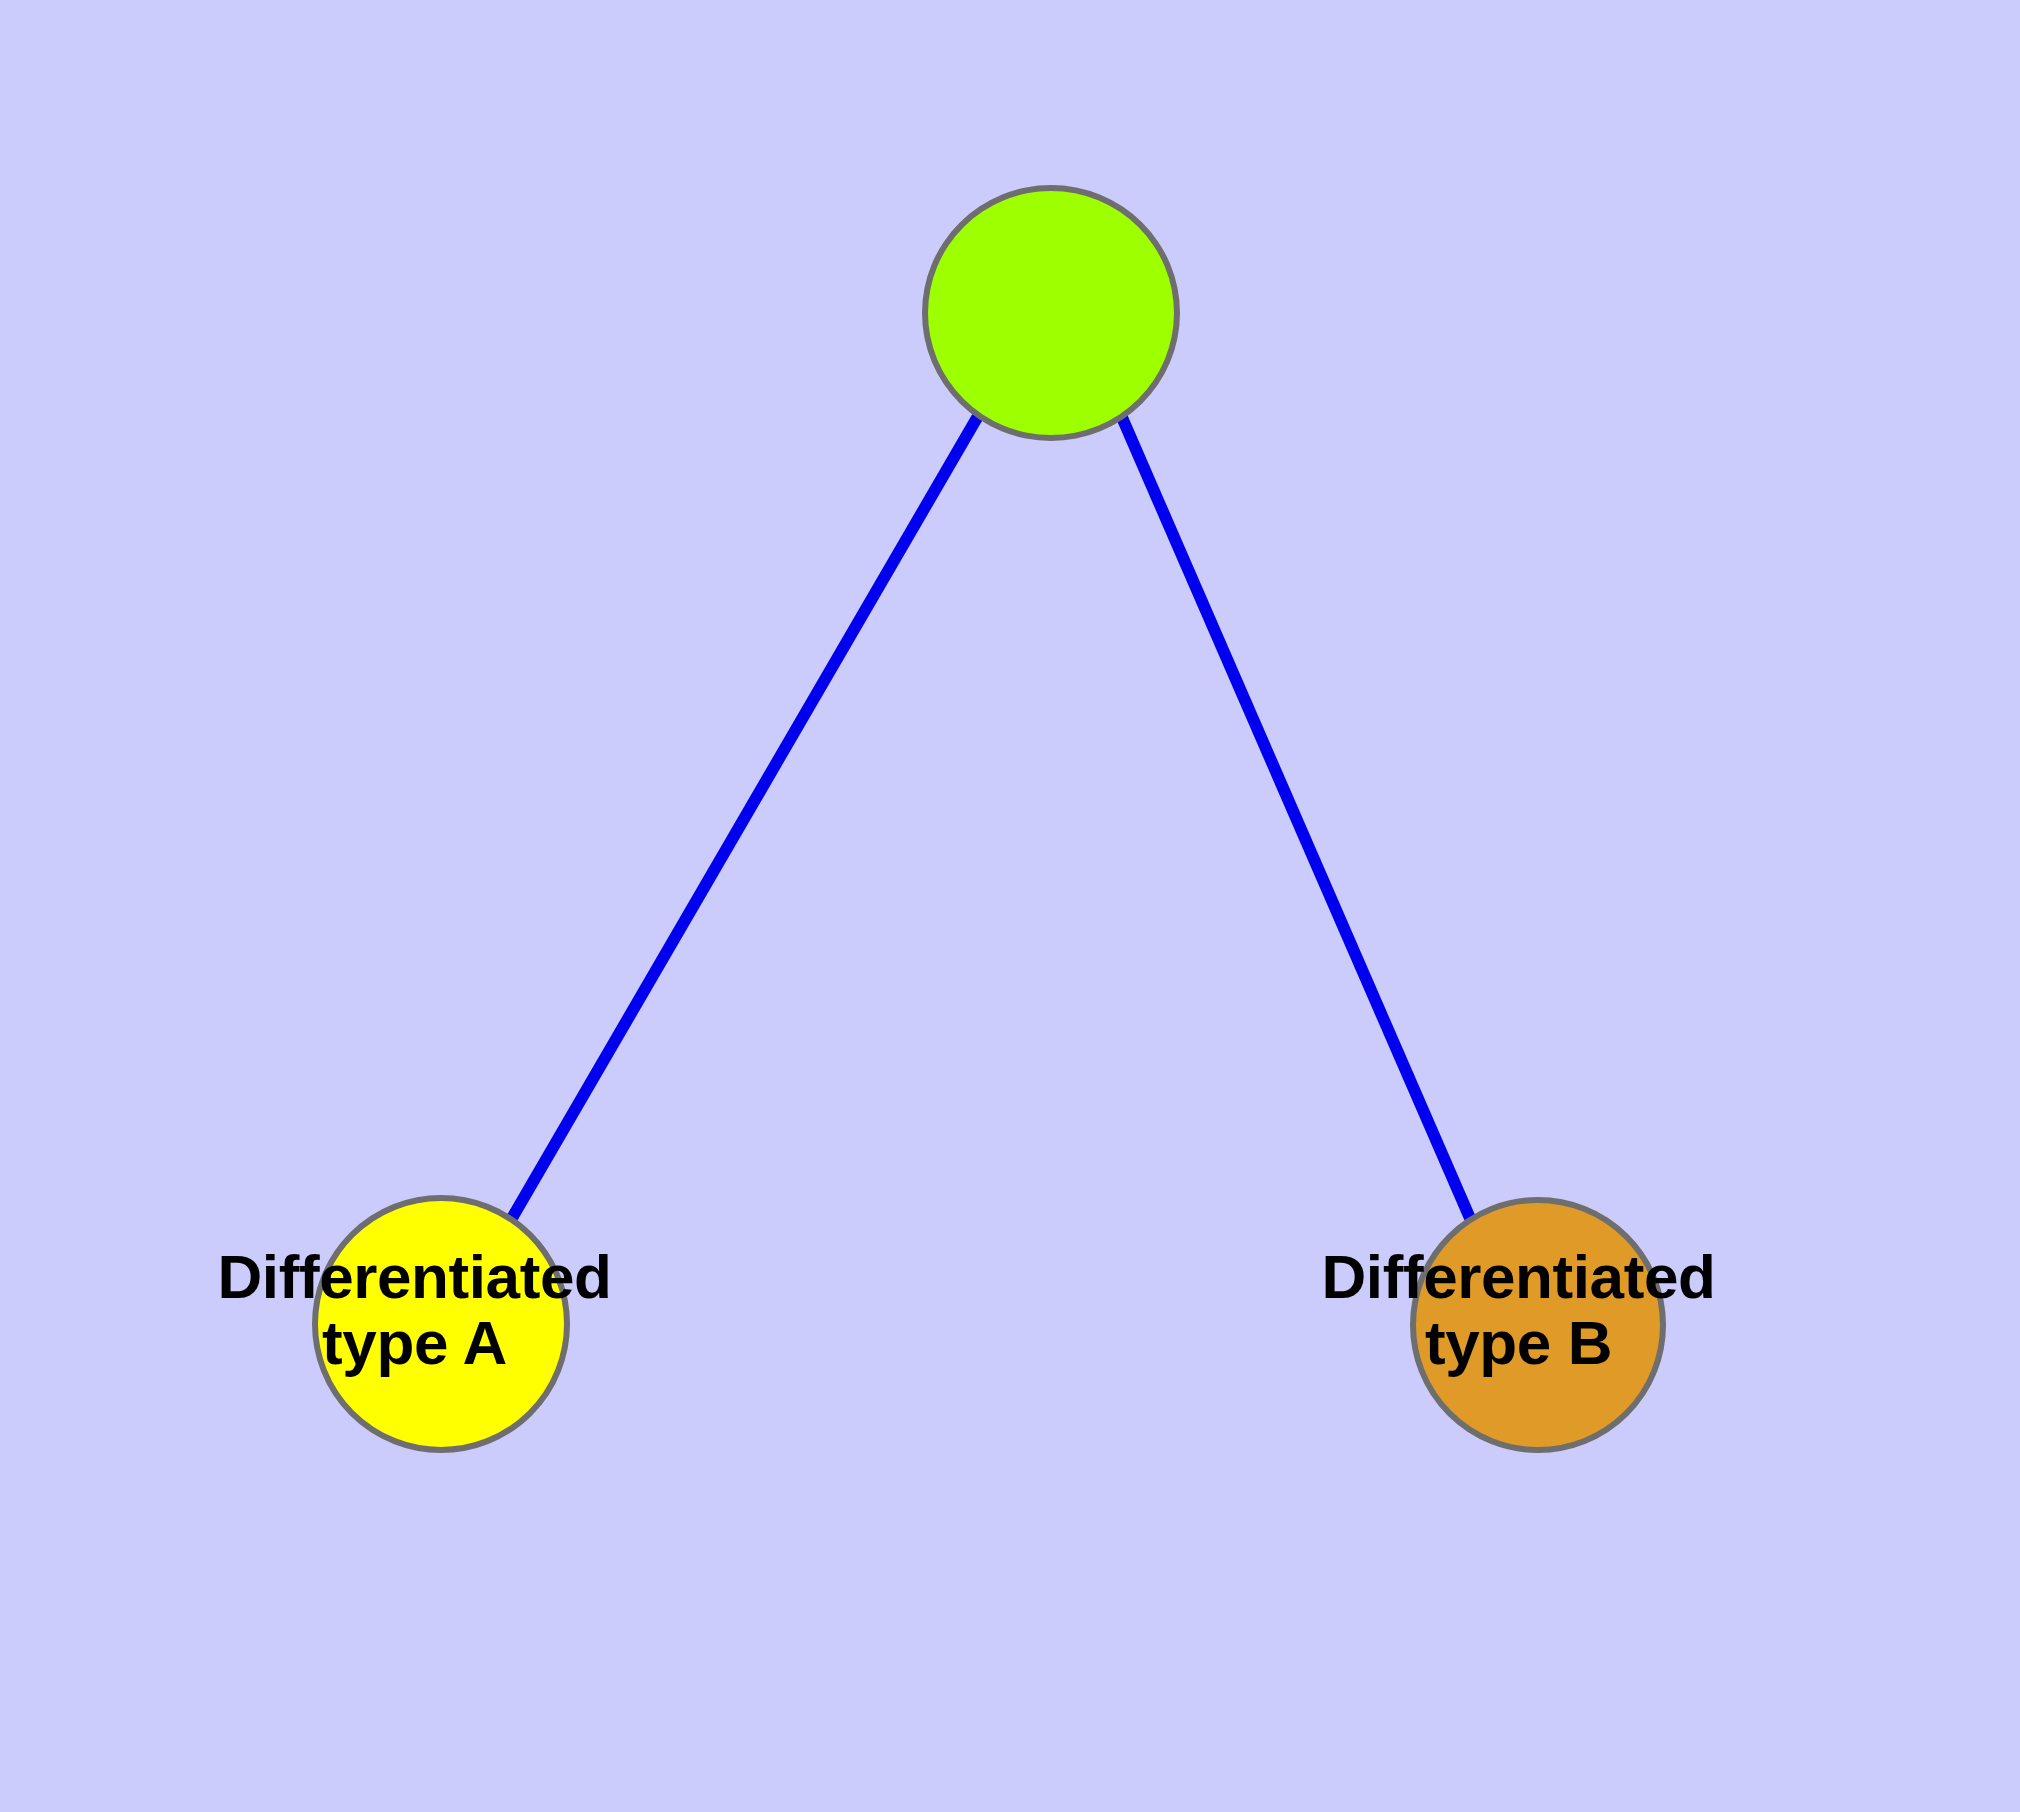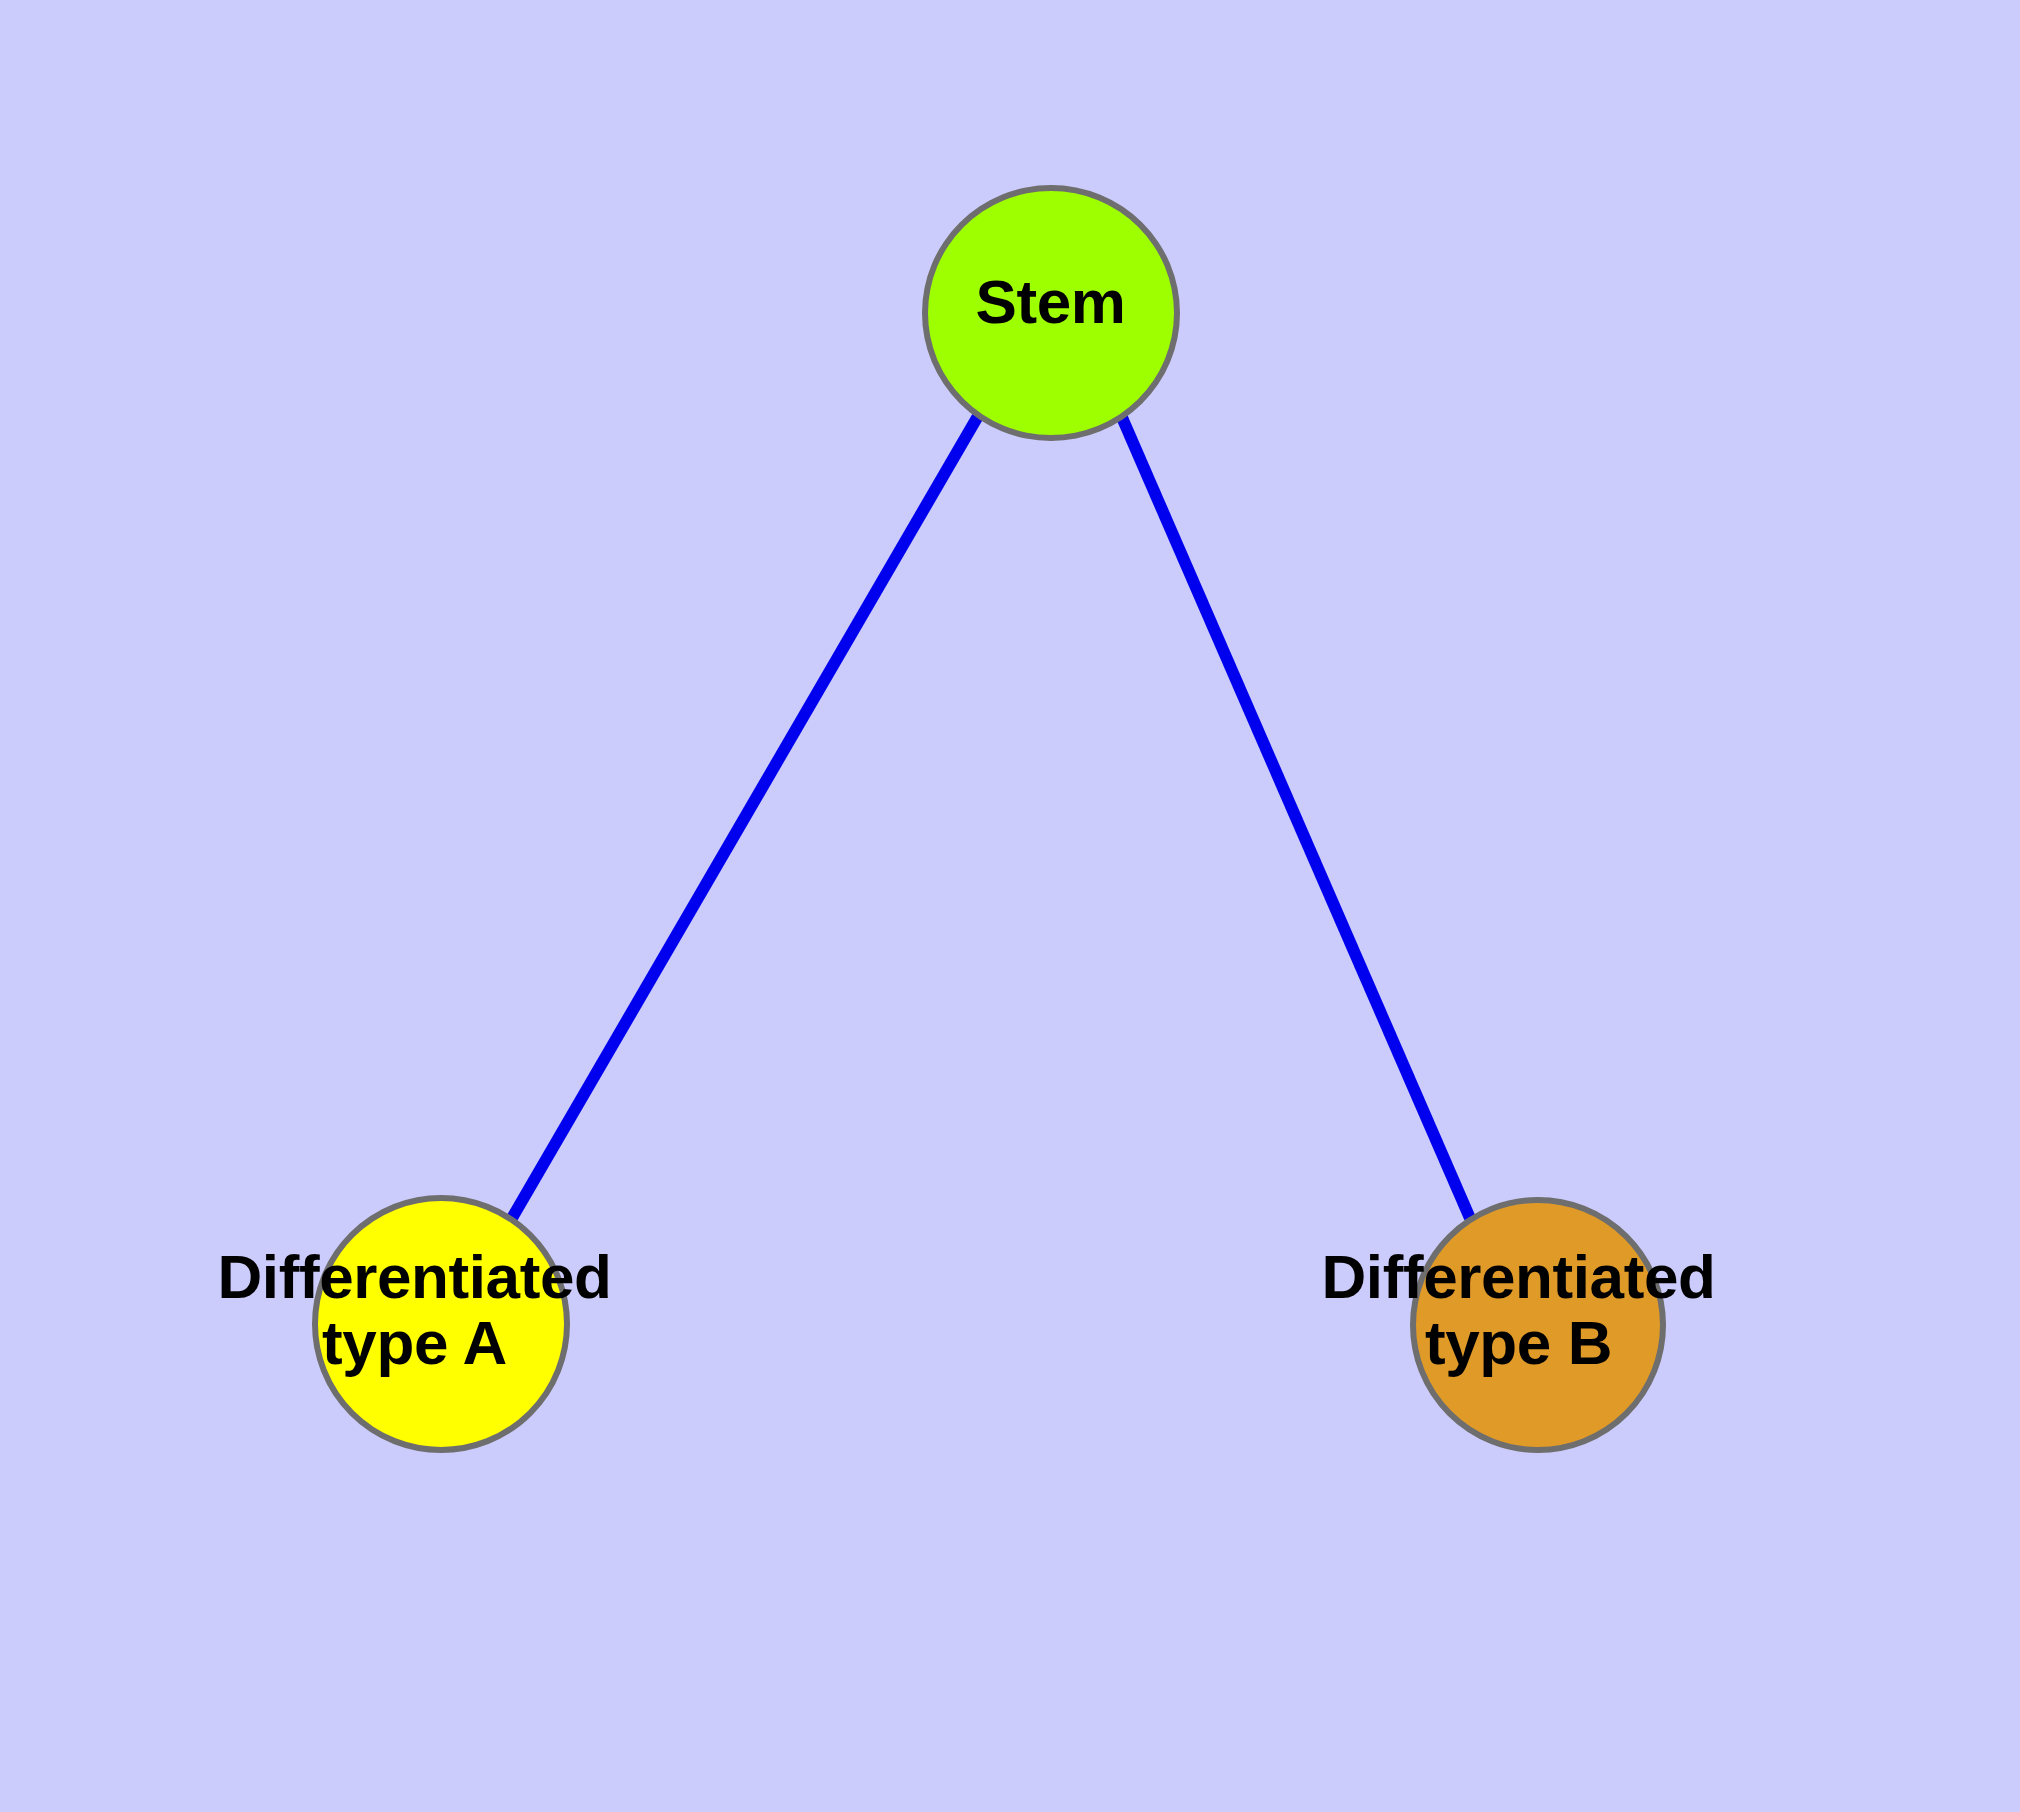--- a/index.html
+++ b/index.html
@@ -88,21 +88,20 @@
 <body>
 
 <div id="graph-canvas">
 
   <svg id="edge-layer" viewBox="0 0 2384 2138">
     <line x1="1153" y1="492" x2="604" y2="1437" stroke="#0000ee" stroke-width="14" stroke-linecap="butt"></line>
     <line x1="1322" y1="489" x2="1734" y2="1437" stroke="#0000ee" stroke-width="14" stroke-linecap="butt"></line>
   </svg>
 
   <div class="node" id="node-stem"></div>
-  <div class="node-label" id="label-stem">Stem</div>
 
   <div class="node" id="node-diff-a"></div>
   <div class="node-label" id="label-diff-a">Differentiated
 type A</div>
 
   <div class="node" id="node-diff-b"></div>
   <div class="node-label" id="label-diff-b">Differentiated
 type B</div>
 
 </div>

